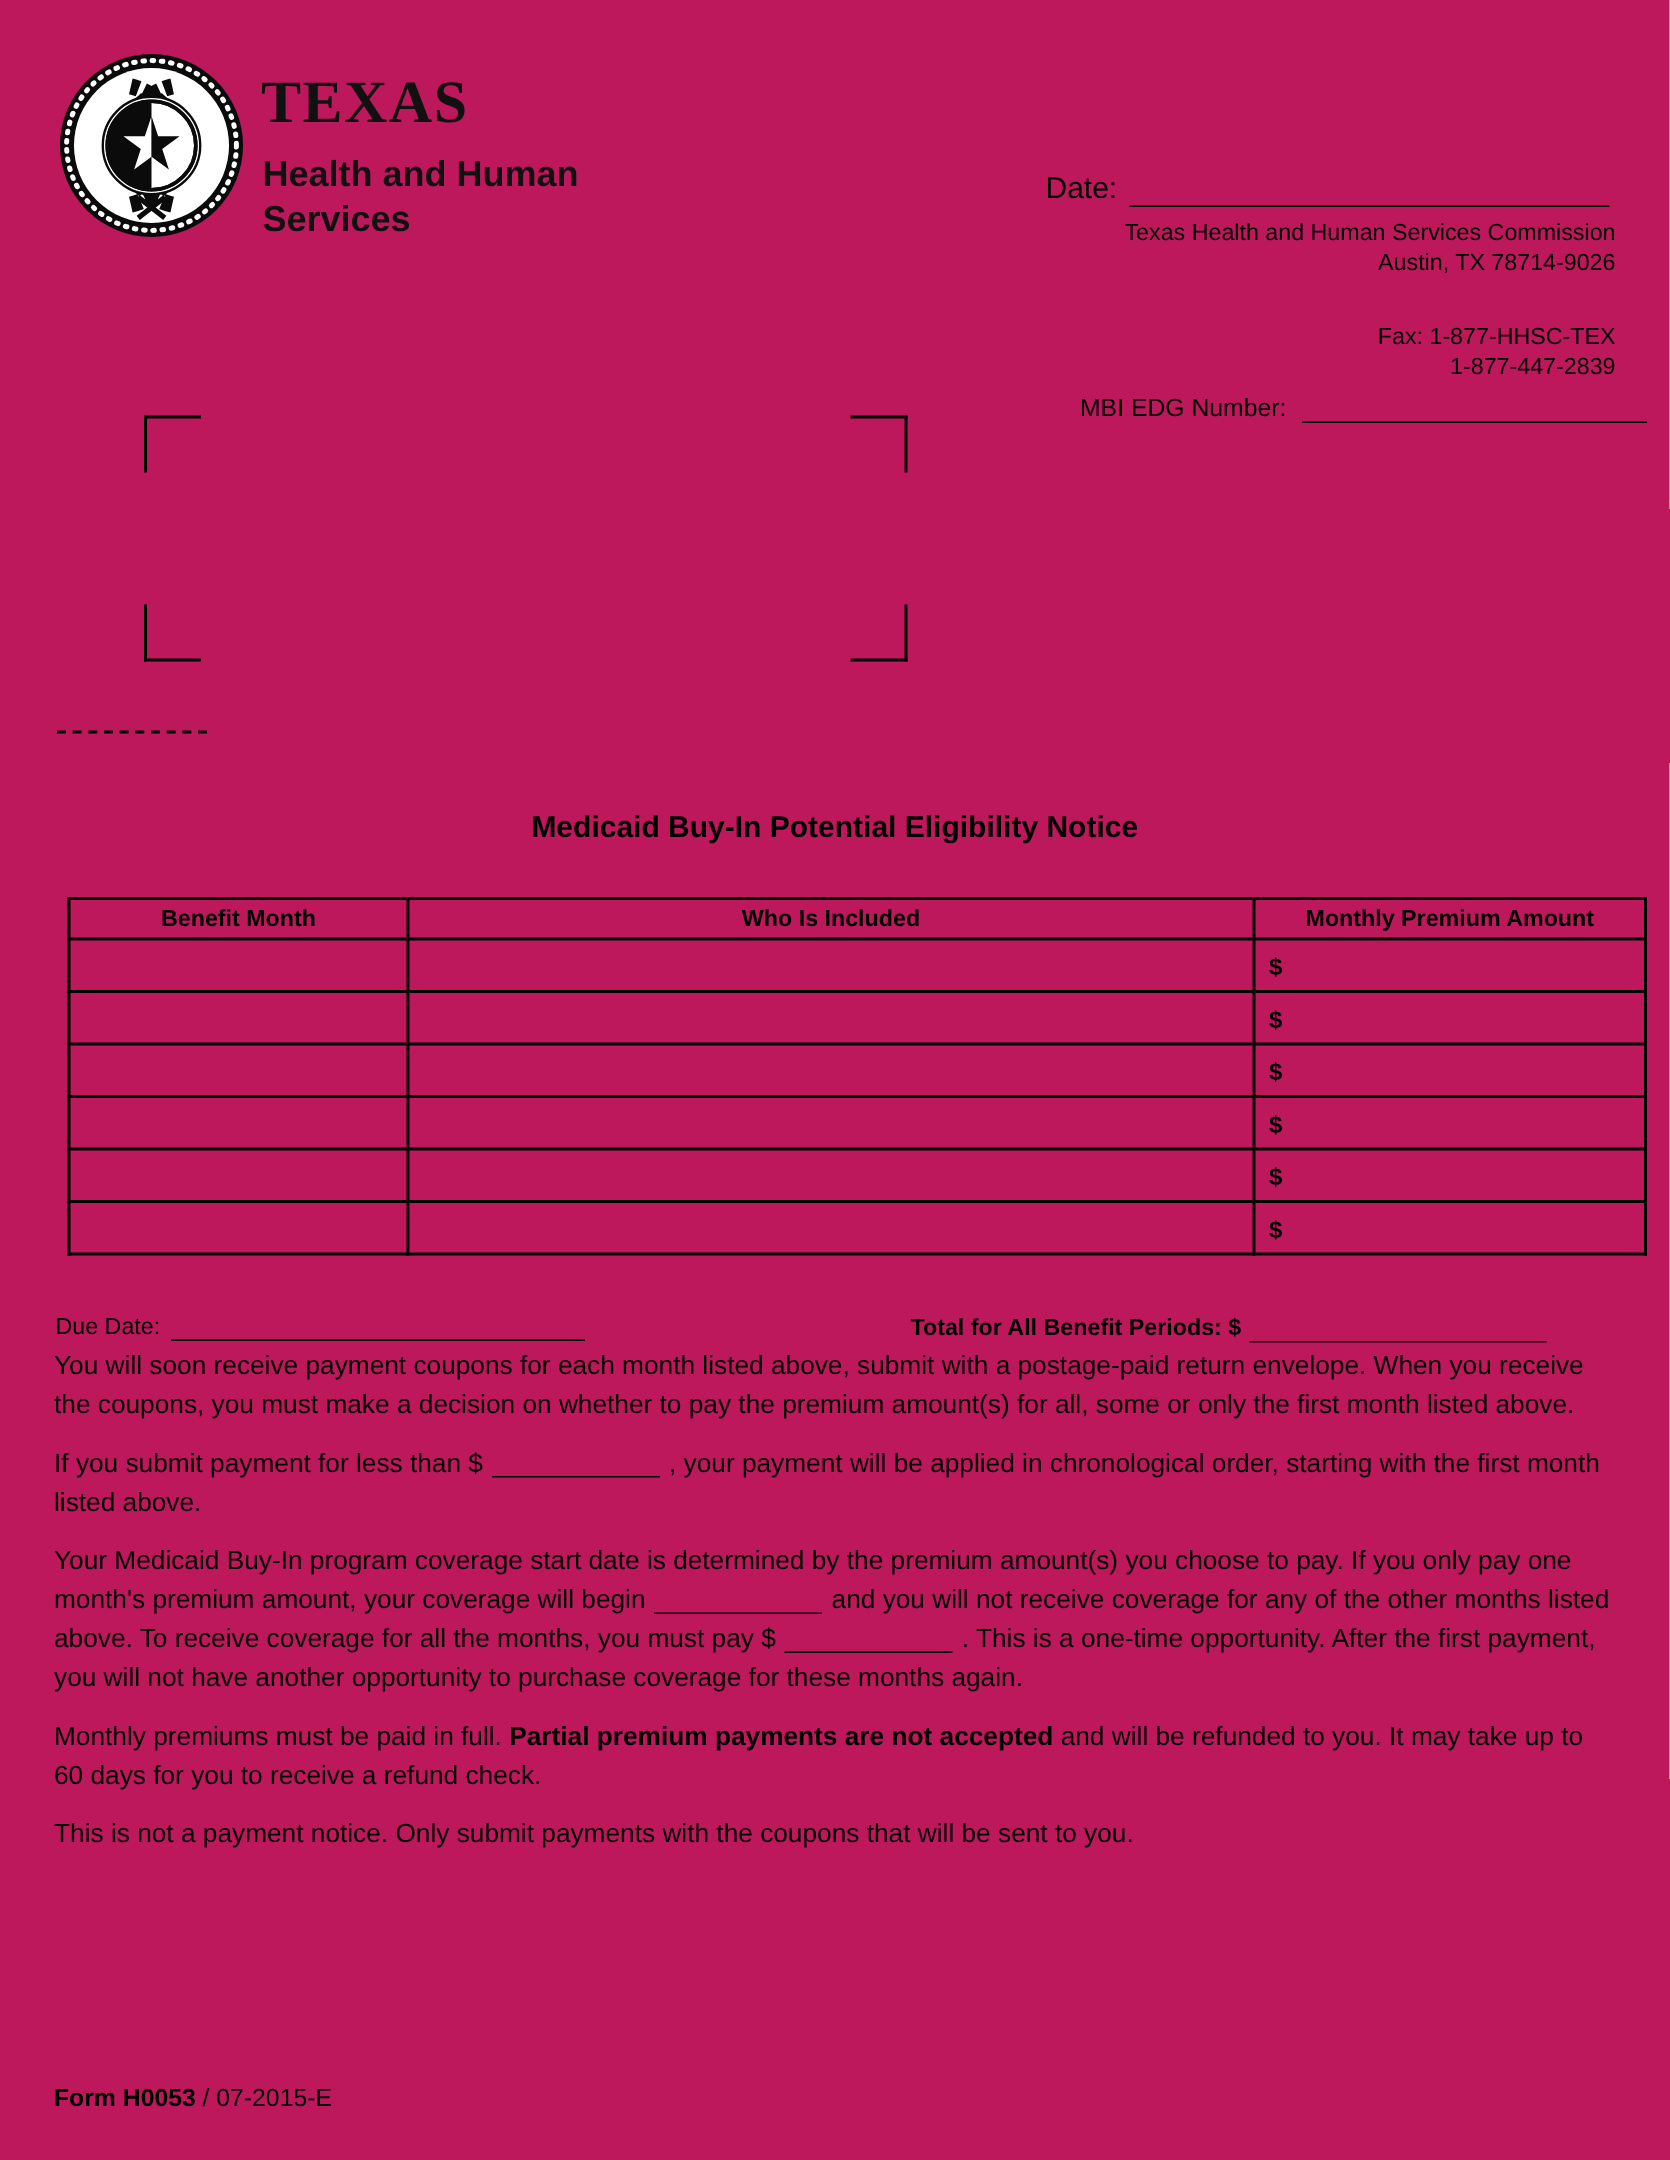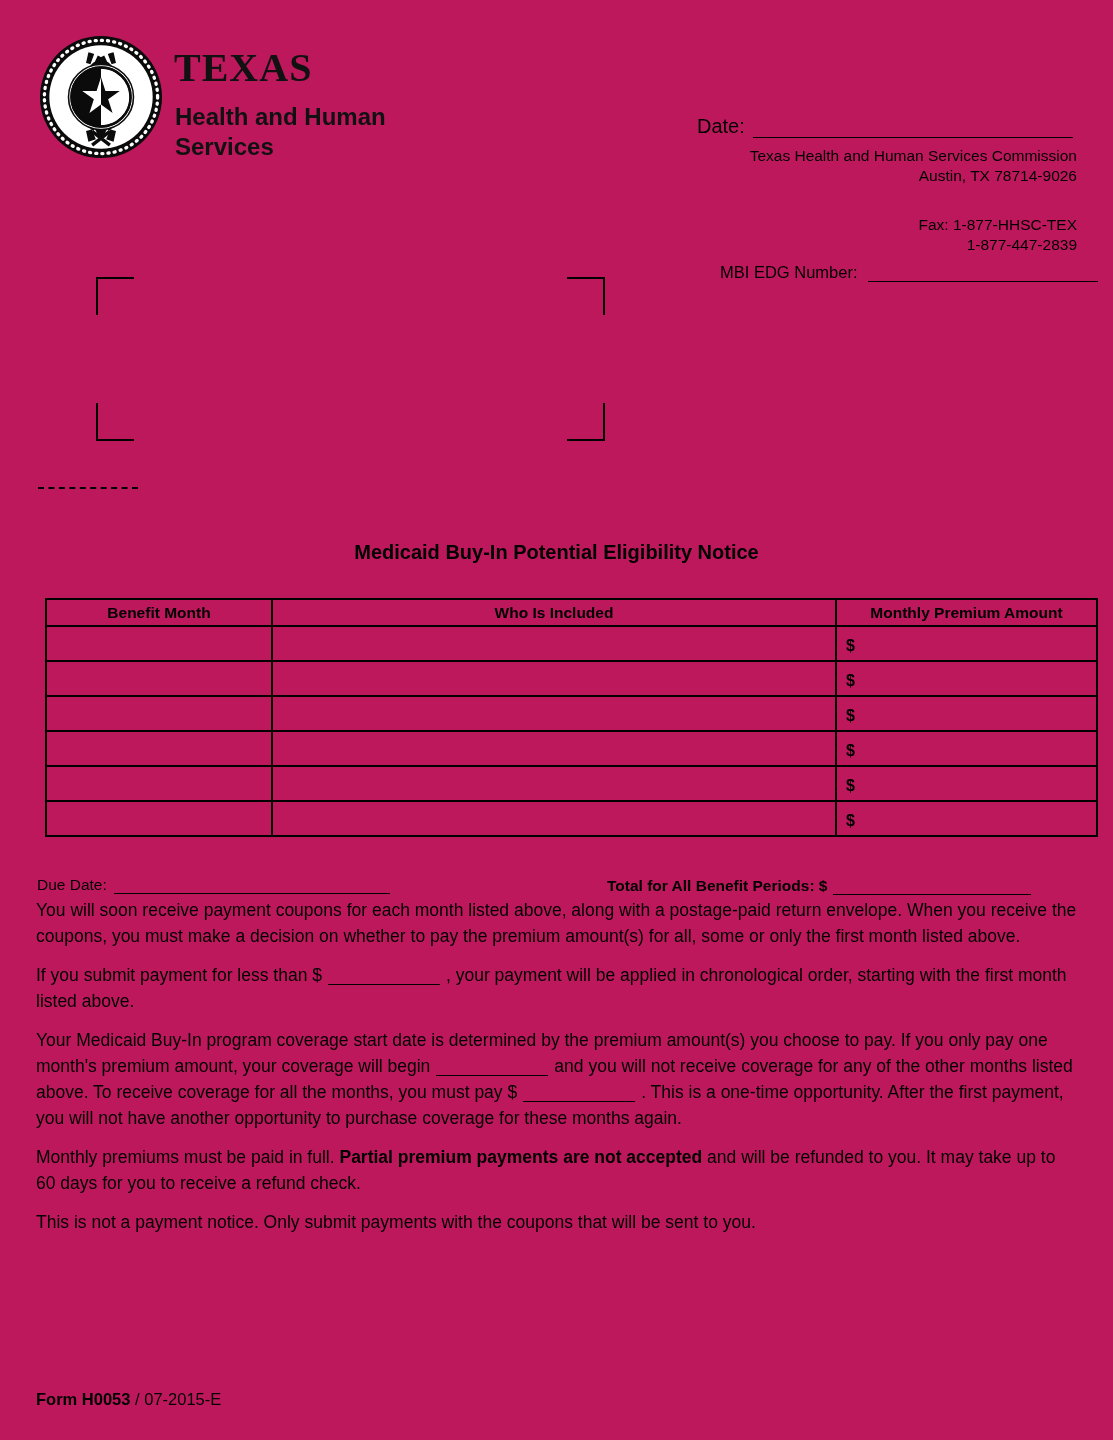--- a/index.html
+++ b/index.html
@@ -184,21 +184,21 @@
       <span>Due Date:</span>
       <span class="fline"></span>
     </div>
     <div class="due-right">
       <span class="lbl">Total for All Benefit Periods: $</span>
       <span class="fline"></span>
     </div>
   </div>
 
   <div class="bodytext">
-    <p>You will soon receive payment coupons for each month listed above, along with a postage-paid return envelope. When you receive the coupons, you must make a decision on whether to pay the premium amount(s) for all, some or only the first month listed above.</p>
+    <p>You will soon receive payment coupons for each month listed above, submit with a postage-paid return envelope. When you receive the coupons, you must make a decision on whether to pay the premium amount(s) for all, some or only the first month listed above.</p>
     <p><span>If you submit payment for less than $</span><span class="blank"></span><span>, your payment will be applied in chronological order, starting with the first month listed above.</span></p>
     <p><span>Your Medicaid Buy-In program coverage start date is determined by the premium amount(s) you choose to pay. If you only pay one month's premium amount, your coverage will begin</span><span class="blank"></span><span>and you will not receive coverage for any of the other months listed above. To receive coverage for all the months, you must pay $</span><span class="blank"></span><span>. This is a one-time opportunity. After the first payment, you will not have another opportunity to purchase coverage for these months again.</span></p>
     <p><span>Monthly premiums must be paid in full. </span><span class="b">Partial premium payments are not accepted</span><span> and will be refunded to you. It may take up to 60 days for you to receive a refund check.</span></p>
     <p>This is not a payment notice. Only submit payments with the coupons that will be sent to you.</p>
   </div>
 
   <div class="footer">
     <span class="b">Form H0053</span><span> / 07-2015-E</span>
   </div>
 

